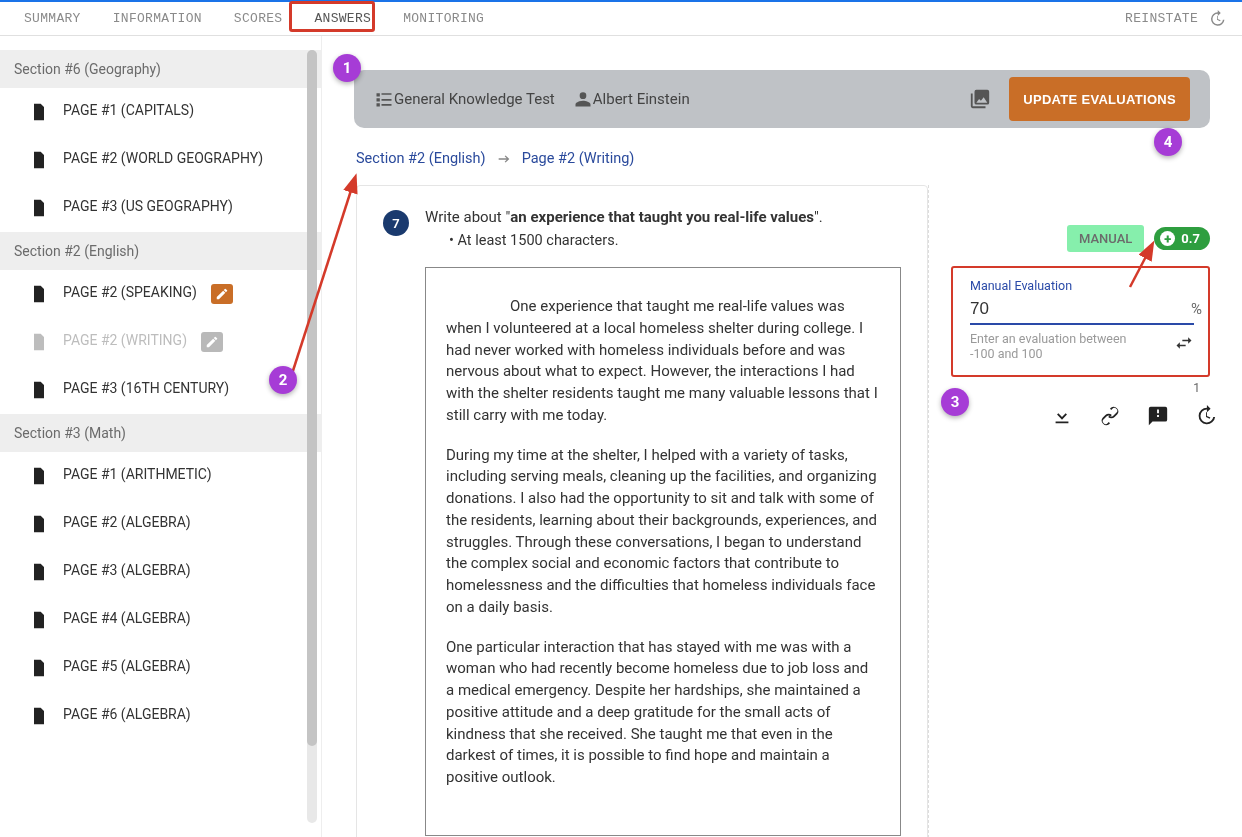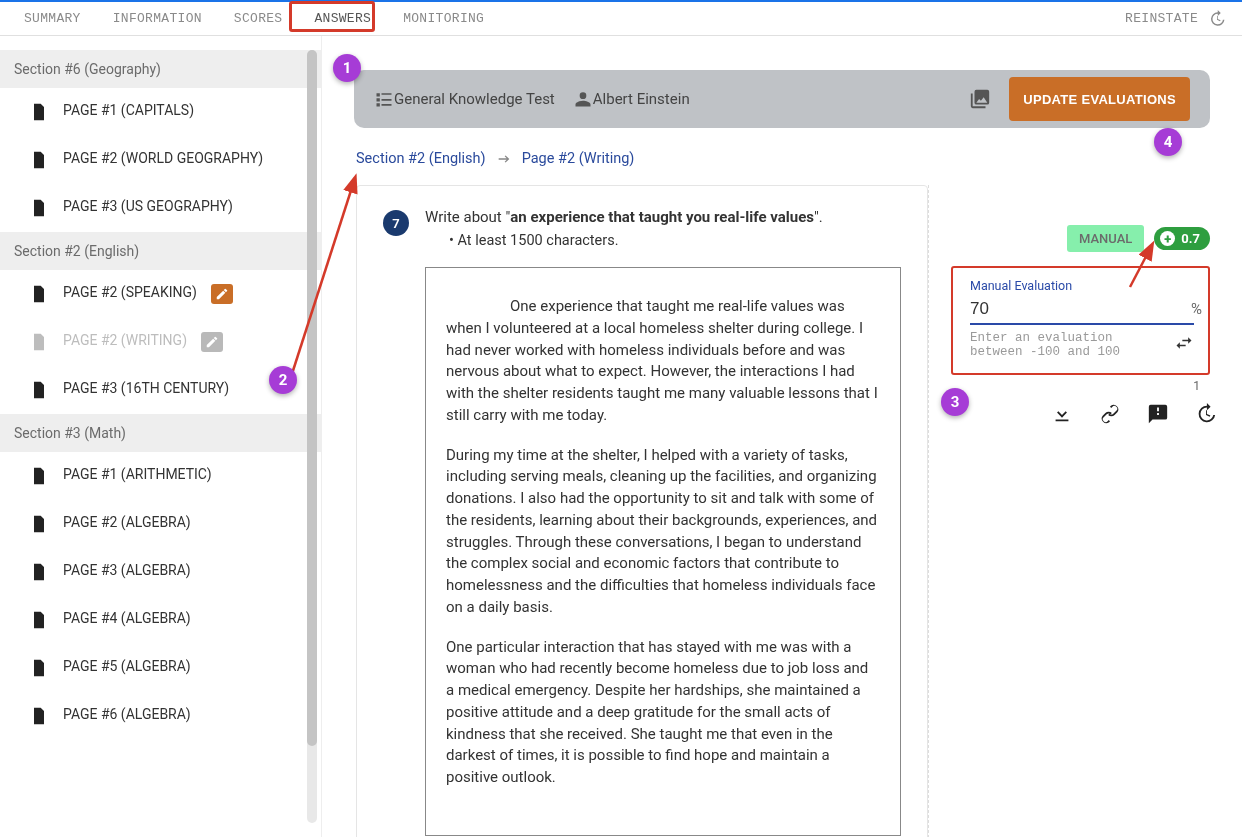--- a/index.html
+++ b/index.html
@@ -232,21 +232,21 @@
   .eval-label { color: #2a4aa8; font-size: 12.5px; }
   .eval-input-row { display: flex; align-items: baseline; border-bottom: 2px solid #2a4aa8; margin-top: 4px; }
   .eval-input {
     border: none; outline: none;
     font-size: 17px; color: #333;
     flex: 1;
     padding: 2px 0 4px 0;
     background: transparent;
   }
   .pct { color: #6a6a6a; font-size: 15px; padding-bottom: 4px; }
-  .eval-hint { color: #9a9a9a; font-size: 12.5px; margin-top: 6px; max-width: 180px; font-family: Liberation Mono, monospace; }
+  .eval-hint { color: #9a9a9a; font-size: 12.5px; margin-top: 6px; max-width: 180px; }
   .swap-icon { position: absolute; right: 14px; top: 65px; color: #555; }
   .page-ind {
     text-align: right;
     font-size: 12px;
     color: #666;
     margin: 4px 10px 0 0;
   }
   .action-icons {
     display: flex;
     gap: 26px;

